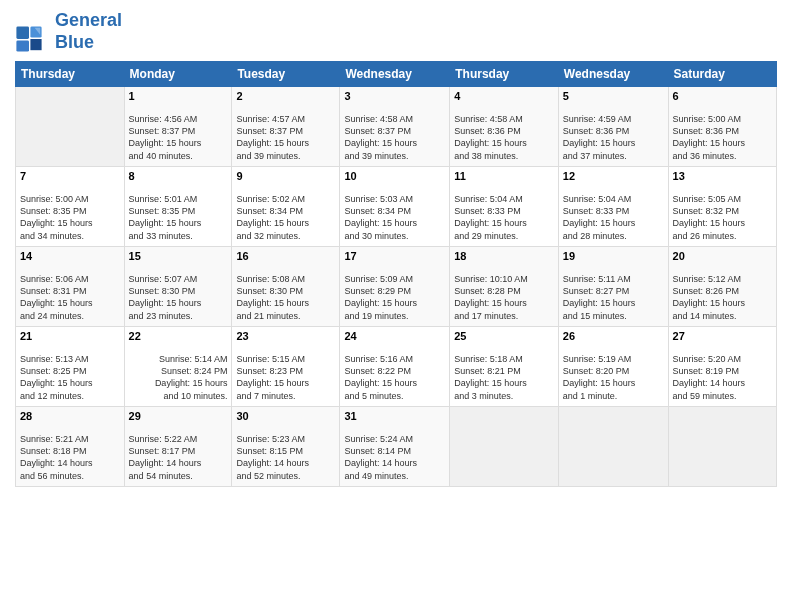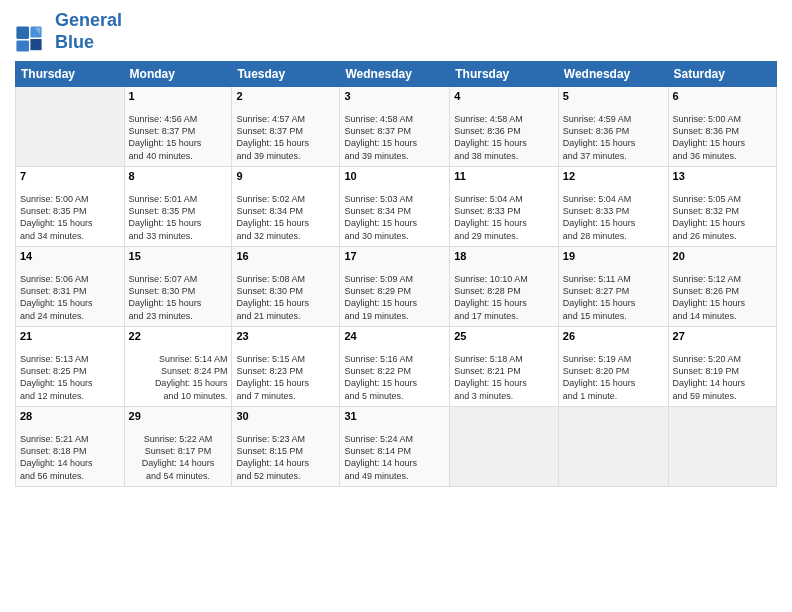--- a/index.html
+++ b/index.html
@@ -331,21 +331,21 @@
         <tr>
           <td>
             <span class="day-num">28</span>
             <div class="day-info" style="white-space: pre-line;">Sunrise: 5:21 AM
 Sunset: 8:18 PM
 Daylight: 14 hours
 and 56 minutes.</div>
           </td>
           <td>
             <span class="day-num">29</span>
-            <div class="day-info" style="white-space: pre-line; text-align: center;">Sunrise: 5:22 AM
+            <div class="day-info" style="white-space: pre-line;">Sunrise: 5:22 AM
 Sunset: 8:17 PM
 Daylight: 14 hours
 and 54 minutes.</div>
           </td>
           <td>
             <span class="day-num">30</span>
             <div class="day-info" style="white-space: pre-line;">Sunrise: 5:23 AM
 Sunset: 8:15 PM
 Daylight: 14 hours
 and 52 minutes.</div>

